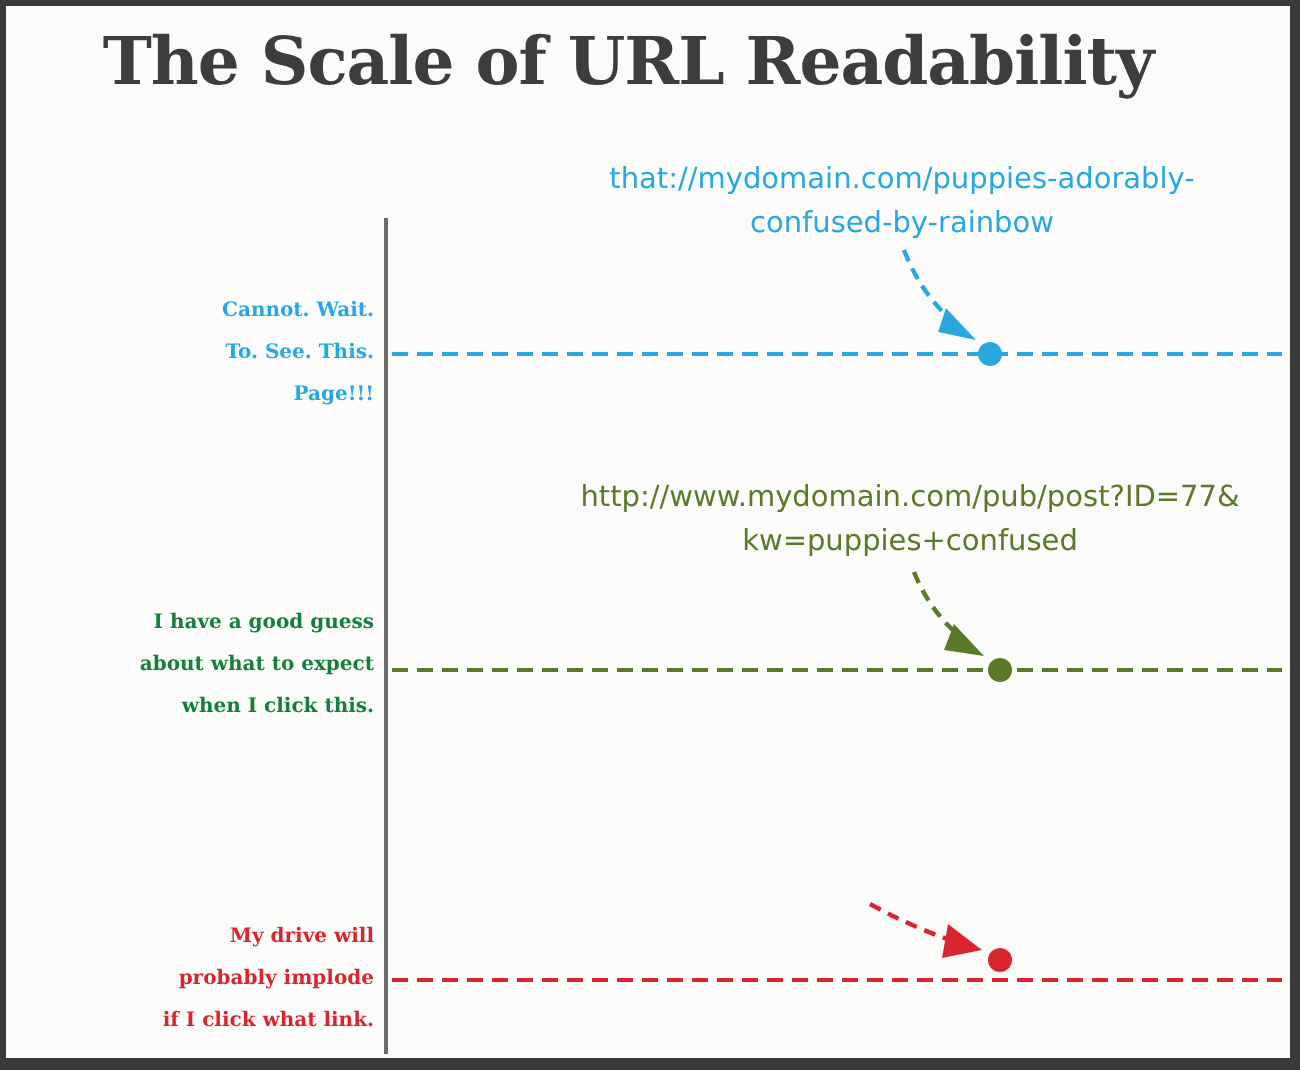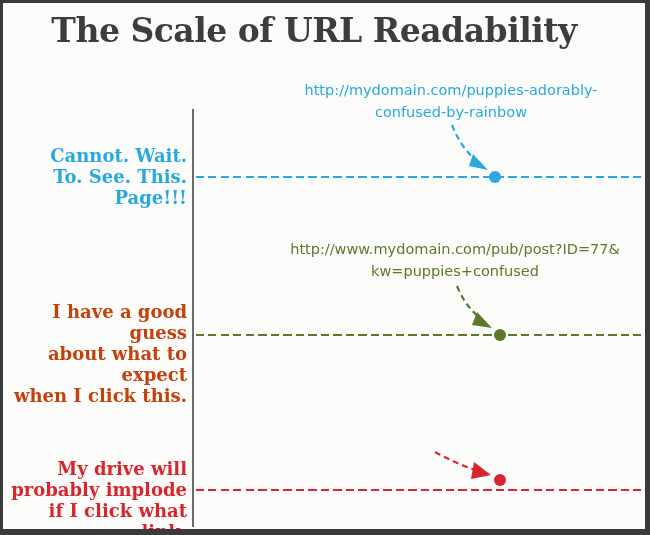--- a/index.html
+++ b/index.html
@@ -22,21 +22,21 @@
     letter-spacing: -0.5px;
     color: #3d3d3d;
   }
   .axis {
     position: absolute; left: 189px; top: 106px; width: 2px; height: 418px;
     background: #6b6b6b;
   }
   .label {
     position: absolute; right: 458px; text-align: right;
     font-family: "DejaVu Serif", serif; font-weight: bold;
-    font-size: 18px; line-height: 21px;
+    font-size: 10px; line-height: 21px;
     white-space: pre-line;
   }
   .url {
     position: absolute; text-align: center;
     font-family: "DejaVu Sans", sans-serif;
     font-size: 14.5px; line-height: 22px;
     white-space: pre-line;
   }
   .dash {
     position: absolute; left: 193px; width: 445px; height: 2px;
@@ -52,26 +52,26 @@
 <body>
 
 <div class="canvas">
   <div class="title">The Scale of URL Readability</div>
 
   <div class="axis"></div>
 
   <div class="label" style="top:142px; color:#29a8e0;">Cannot. Wait.
 To. See. This.
 Page!!!</div>
-  <div class="url" style="left:248px; width:400px; top:76px; color:#29a8e0;">http://mydomain.com/puppies-adorably-
+  <div class="url" style="left:248px; width:400px; top:76px; color:#29a8e0;">that://mydomain.com/puppies-adorably-
 confused-by-rainbow</div>
   <div class="dash" style="--c:#29a8e0; top:173px;"></div>
   <div class="dot" style="--c:#29a8e0; left:486px; top:168px;"></div>
 
-  <div class="label" style="top:298px; color:#c2410c;">I have a good guess
+  <div class="label" style="top:298px; color:#15803d;">I have a good guess
 about what to expect
 when I click this.</div>
   <div class="url" style="left:244px; width:416px; top:235px; color:#5a7a2a;">http://www.mydomain.com/pub/post?ID=77&amp;
 kw=puppies+confused</div>
   <div class="dash" style="--c:#5a7a2a; top:331px;"></div>
   <div class="dot" style="--c:#5a7a2a; left:491px; top:326px;"></div>
 
   <div class="label" style="top:455px; color:#d9262e;">My drive will
 probably implode
 if I click what link.</div>

